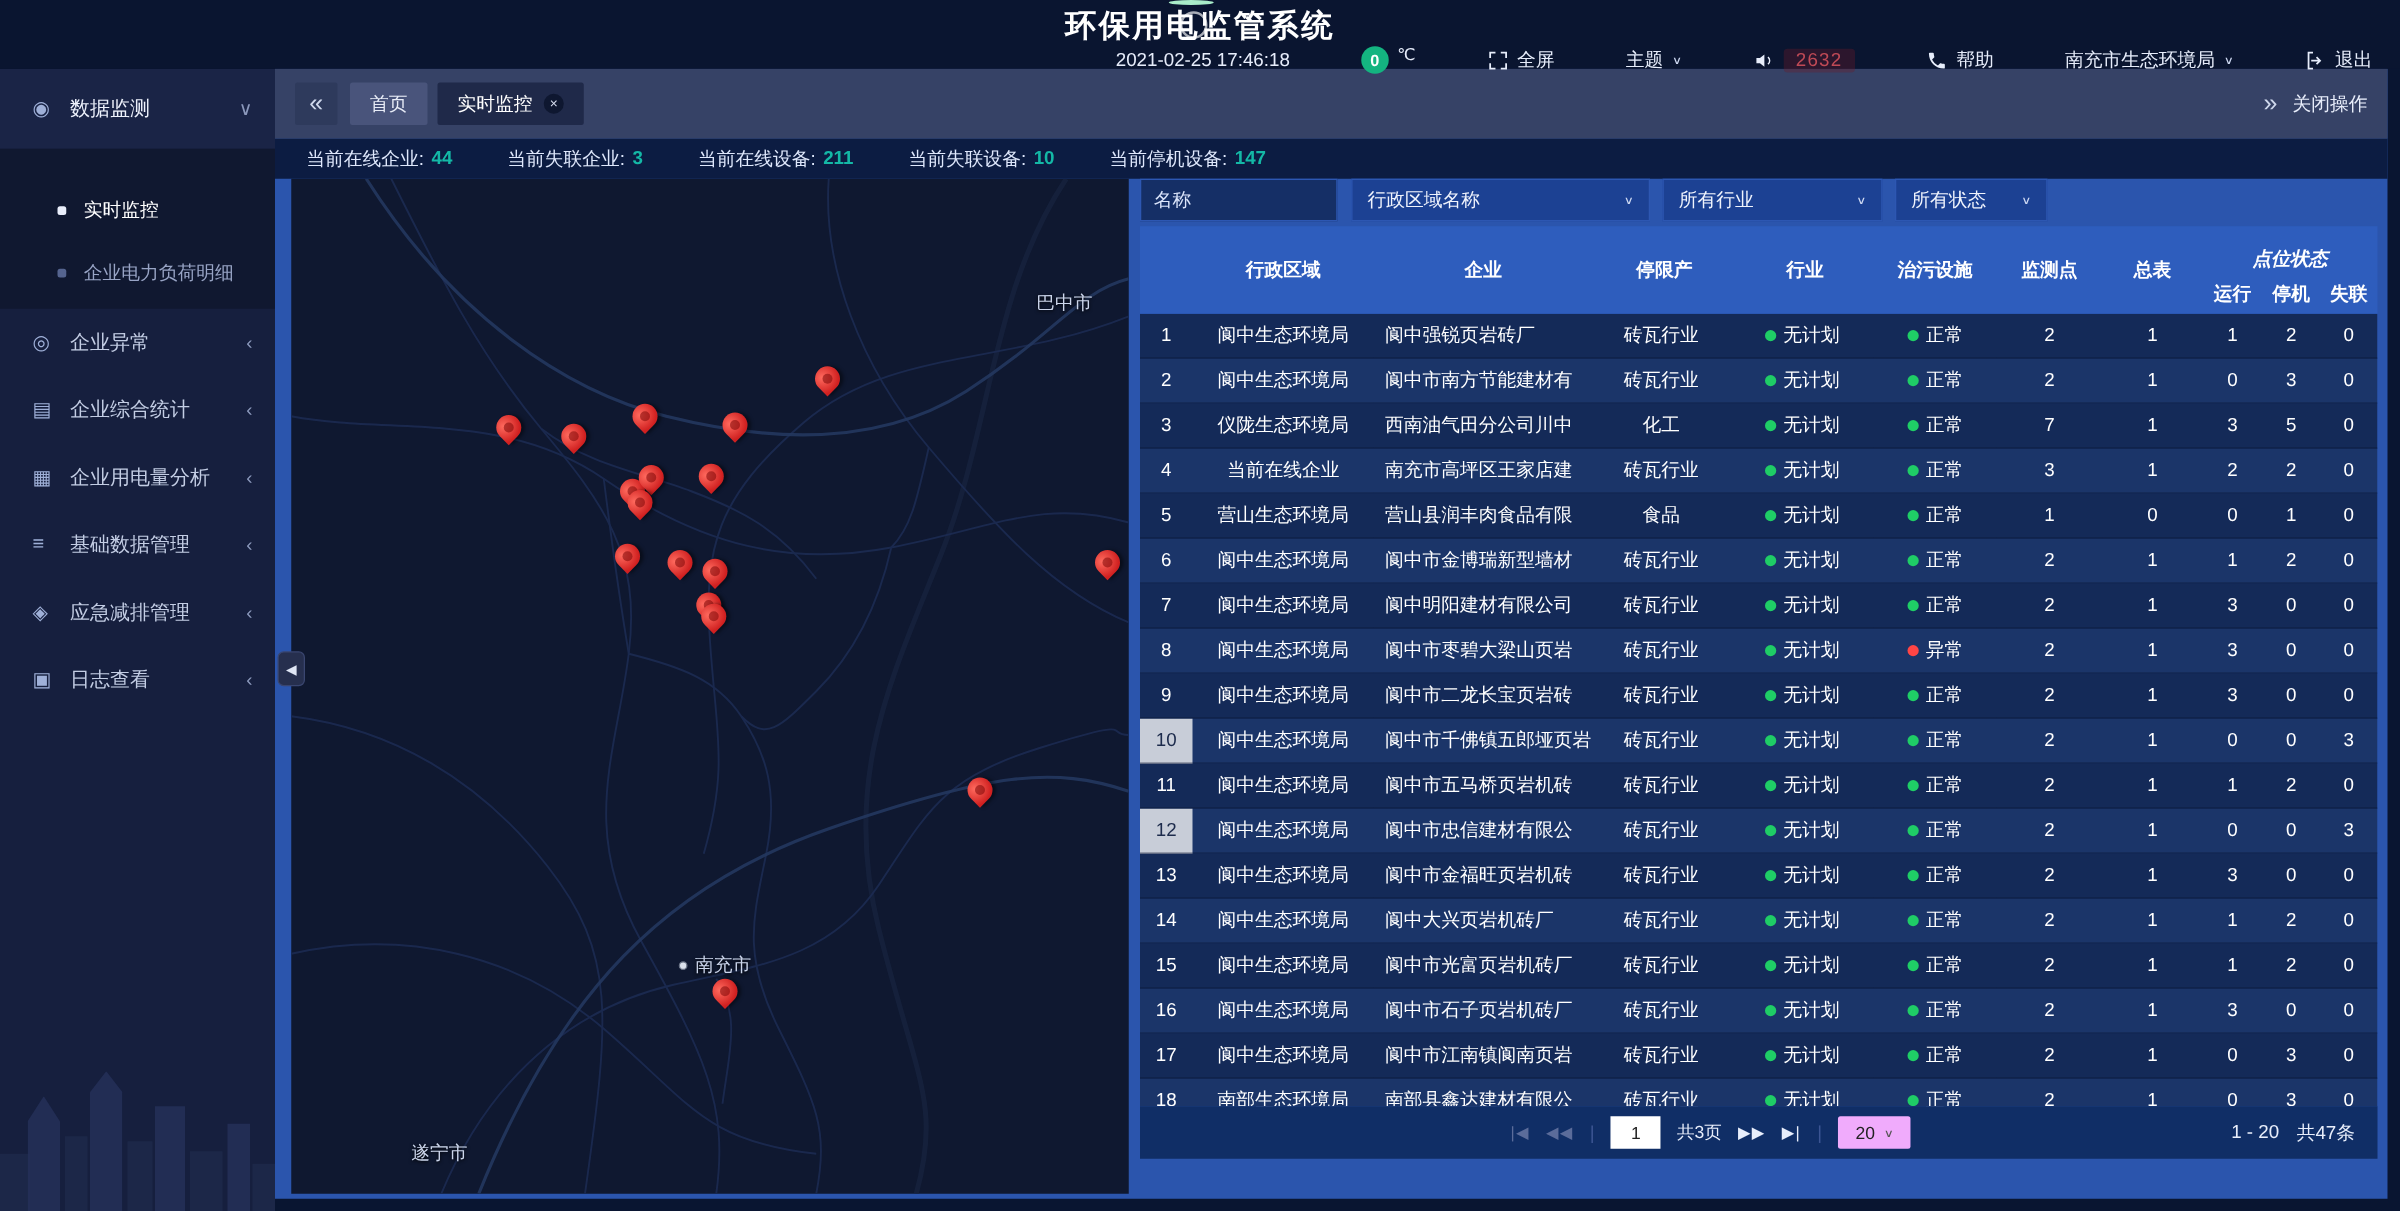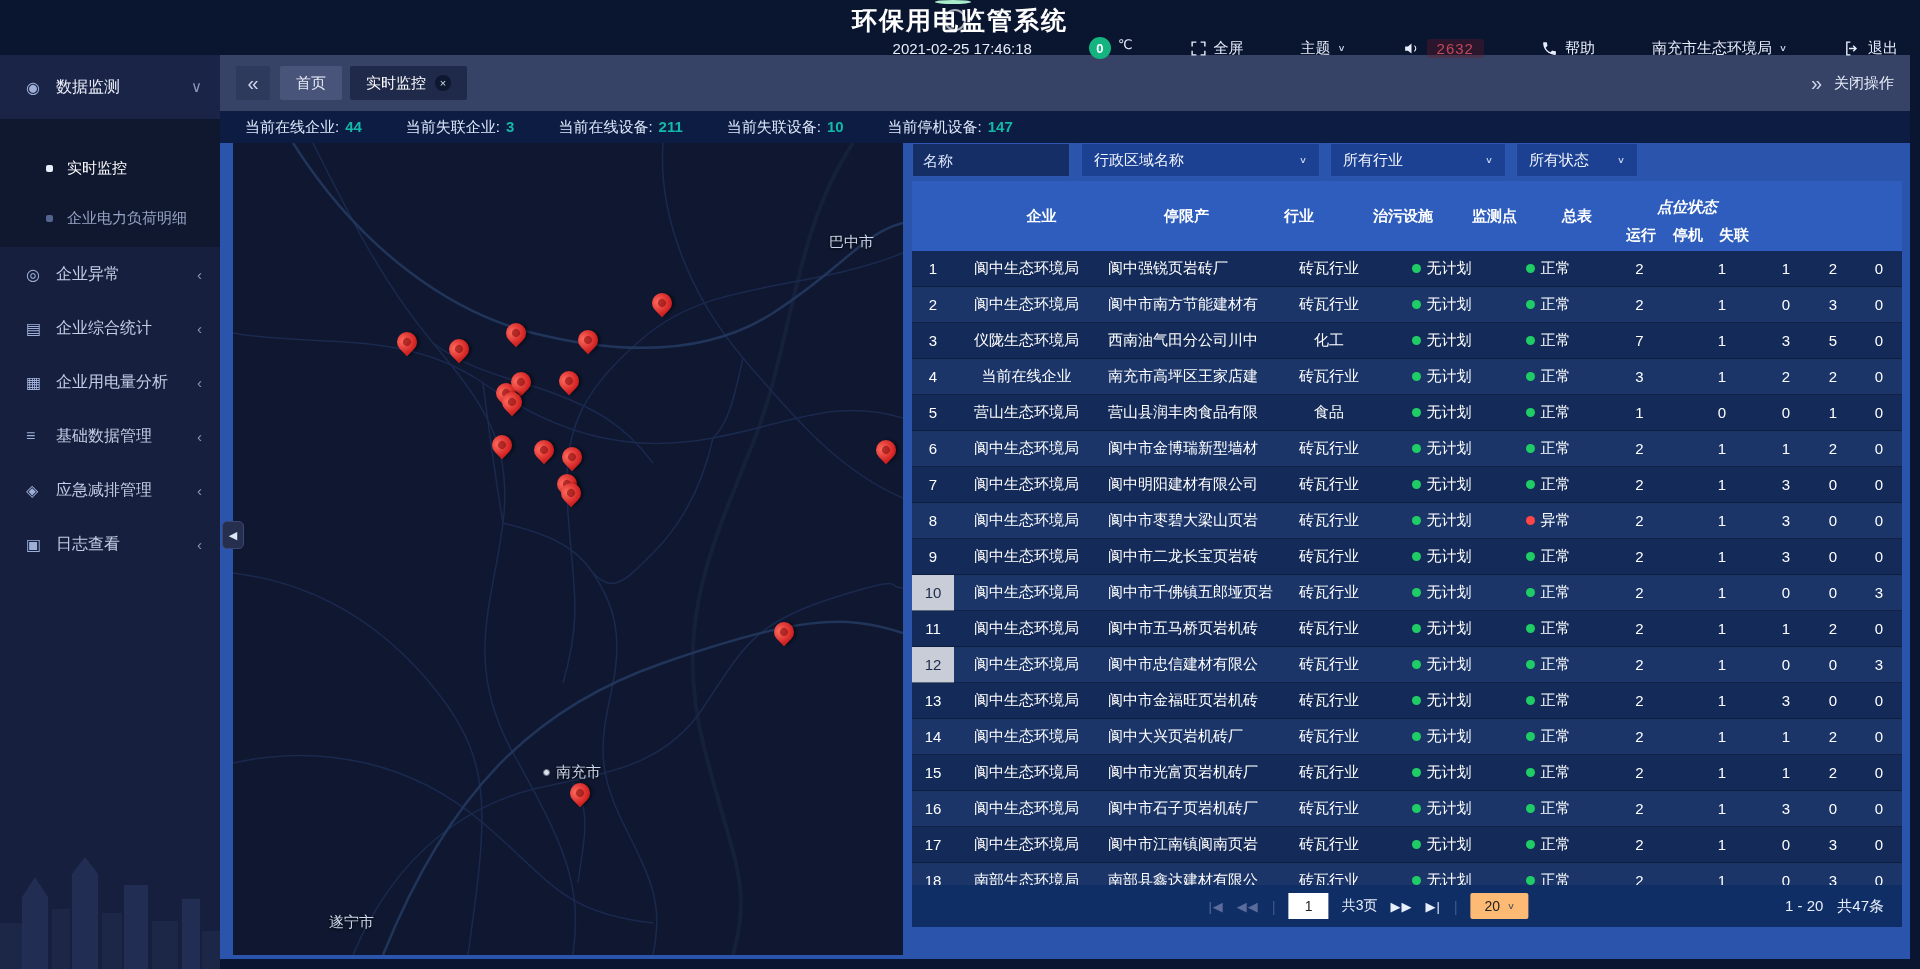--- a/index.html
+++ b/index.html
@@ -119,21 +119,21 @@
   .pagination{position:absolute;left:0;top:742px;width:990px;height:42px;background:#102e66;
     color:#e8eefb;display:flex;align-items:center;}
   .pg-center{position:absolute;left:50%;top:0;height:42px;transform:translateX(-62%);
     display:flex;align-items:center;gap:13px;}
   .pg-btn{font-size:13px;letter-spacing:1px;cursor:pointer;color:#e8eefb;}
   .pg-btn.disabled{color:#5b6c9a;cursor:default;}
   .pg-sep{color:#3c5593;font-size:15px;}
   .pg-input{width:40px;height:26px;background:#fff;color:#222;text-align:center;border:none;
     font-size:14px;outline:none;}
   .pg-pages{font-size:14px;}
-  .pg-size{width:58px;height:26px;background:#fdba74;color:#222;display:flex;align-items:center;
+  .pg-size{width:58px;height:26px;background:#f0abfc;color:#222;display:flex;align-items:center;
     justify-content:center;gap:7px;font-size:14px;cursor:pointer;border-radius:2px;}
   .pg-size .caret{color:#555;}
   .pg-range{margin-left:auto;padding-right:18px;font-size:15px;display:flex;gap:14px;}
 </style>
 </head>
 <body>
 
 <div class="app">
 
   <header class="top-header">
@@ -392,20 +392,21 @@
         </div>
         <div class="f-select w-status">
           <span>所有状态</span>
           <span class="caret">∨</span>
         </div>
       </div>
 
       <div class="table">
         <div class="thead">
           <div class="th w0"></div>
+          <div class="th w1">行政区域</div>
           <div class="th w2">企业</div>
           <div class="th w4">停限产</div>
           <div class="th w3">行业</div>
           <div class="th w5">治污设施</div>
           <div class="th w6">监测点</div>
           <div class="th w7">总表</div>
           <div class="th-group">
             <div class="group-label">点位状态</div>
             <div class="group-subs">
               <span class="w8">运行</span>

